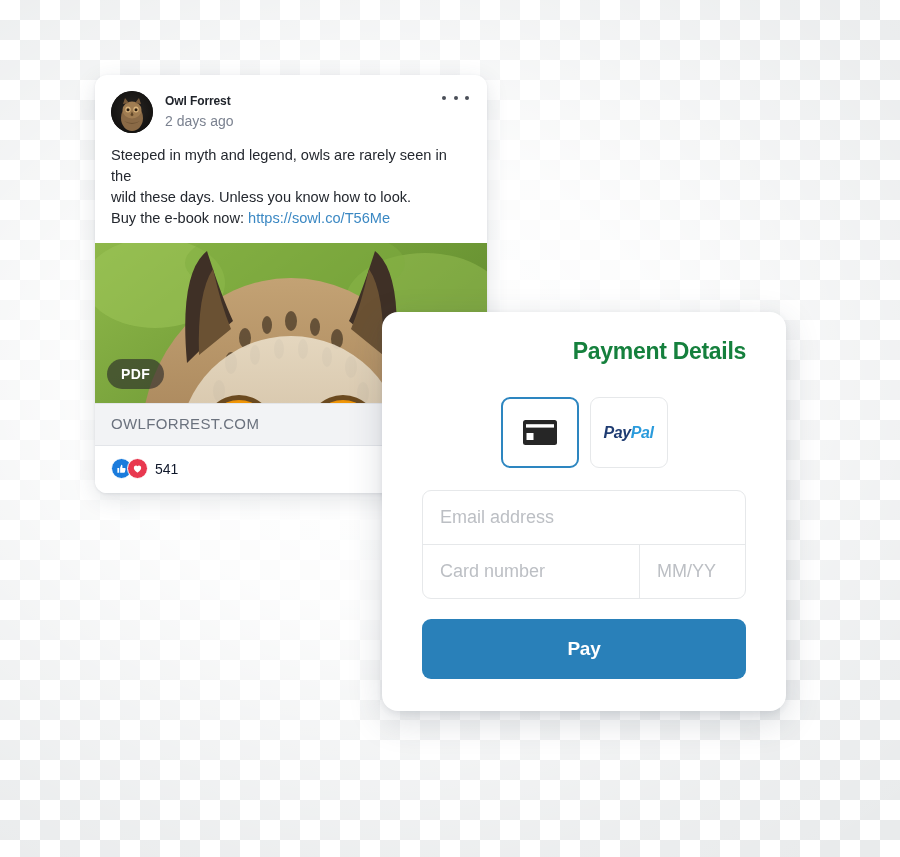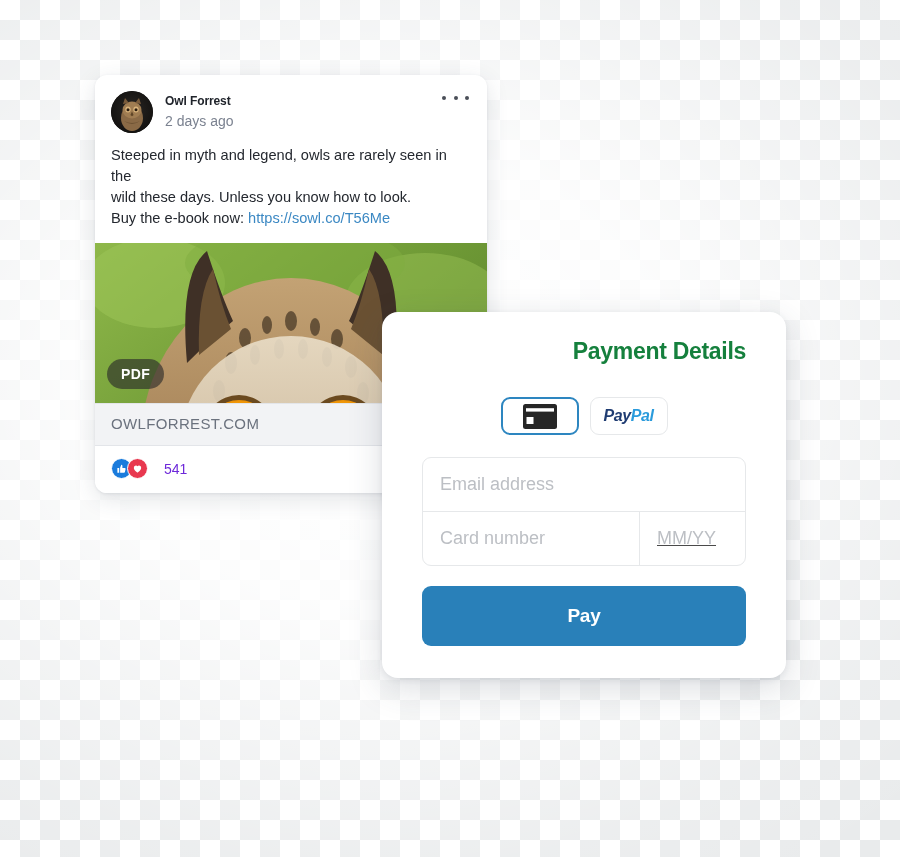--- a/index.html
+++ b/index.html
@@ -163,22 +163,22 @@
     width: 19px; height: 19px;
     border-radius: 50%;
     border: 1.6px solid #ffffff;
     display: flex; align-items: center; justify-content: center;
     color: #ffffff;
   }
   .reaction-bubble.like { background: #1a7bdc; }
   .reaction-bubble.love { background: #e8384f; margin-left: -5px; }
   .reaction-count {
     font-size: 14px;
-    color: #6d28d9;
-    margin-left: 16px;
+    color: #0f172a;
+    margin-left: 7px;
   }
   .comment-count {
     font-size: 14px;
     color: #5d636e;
   }
 
   
   #payment-card {
     position: absolute;
     left: 382px;
@@ -201,21 +201,21 @@
   }
 
   .method-row {
     display: flex;
     justify-content: center;
     gap: 11px;
     margin-bottom: 22px;
   }
   .method-tile {
     width: 78px;
-    height: 38px;
+    height: 71px;
     border-radius: 9px;
     border: 1.5px solid #e6e8ea;
     background: #ffffff;
     display: flex;
     align-items: center;
     justify-content: center;
     cursor: pointer;
     box-sizing: border-box;
   }
   .method-tile.selected {
@@ -266,21 +266,20 @@
     padding: 16px 17px;
     box-sizing: border-box;
     background: transparent;
     width: 100%;
   }
   .field::placeholder { color: #bcbfc4; }
   .field-row .card-no { flex: 1 1 auto; }
   .field-row .expiry {
     flex: 0 0 106px;
     border-left: 1.5px solid #e6e8ea;
-    text-decoration: underline;
   }
 
   #pay-button {
     display: block;
     width: 100%;
     border: 0;
     border-radius: 9px;
     background: #2980b9;
     color: #ffffff;
     font-family: "Liberation Sans", sans-serif;

